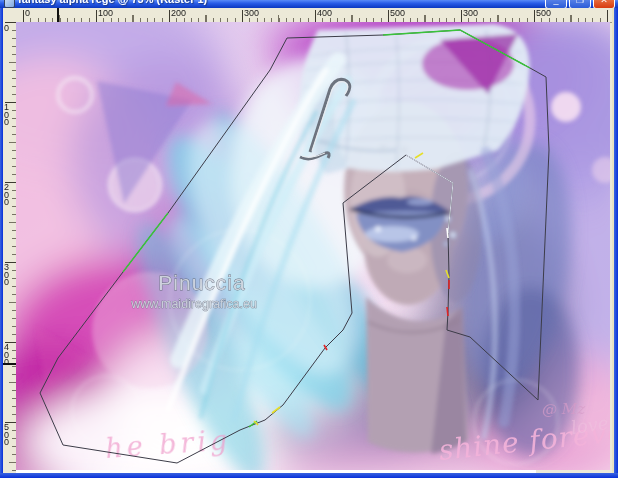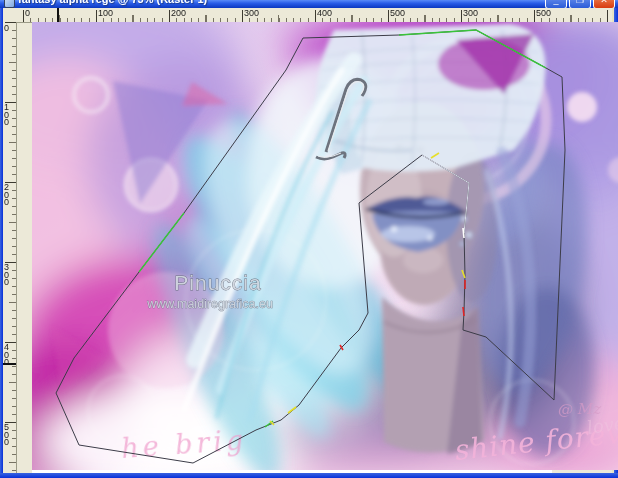--- a/index.html
+++ b/index.html
@@ -42,21 +42,21 @@
   #ruler-left .l-minor{position:absolute;top:0;bottom:0;right:0;width:4px;
     background:repeating-linear-gradient(to bottom,#767263 0 1px,transparent 1px 8px);}
   #ruler-left .l-mid{position:absolute;top:0;bottom:0;right:0;width:7px;
     background:repeating-linear-gradient(to bottom,#767263 0 1px,transparent 1px 40px);}
   #ruler-left .l-major{position:absolute;top:0;bottom:0;right:0;width:11px;
     background:repeating-linear-gradient(to bottom,#3c3a30 0 1px,transparent 1px 80px);}
   .rl-label{position:absolute;left:1px;width:7px;font-size:9px;line-height:7.5px;
     color:#1c1c1c;word-break:break-all;}
   #rl-marker{position:absolute;left:0;top:341px;width:13px;height:2px;background:#111;}
   
-  #canvas{position:absolute;left:32px;top:22px;width:520px;height:451px;background:#fff;}
+  #canvas{position:absolute;left:16px;top:22px;width:520px;height:451px;background:#fff;}
   #art,#sel{position:absolute;left:0;top:0;}
   #sel{pointer-events:none;}
 </style>
 </head>
 <body>
 
 <div id="win">
 
   <div id="titlebar">
     <div id="win-icon"></div>

